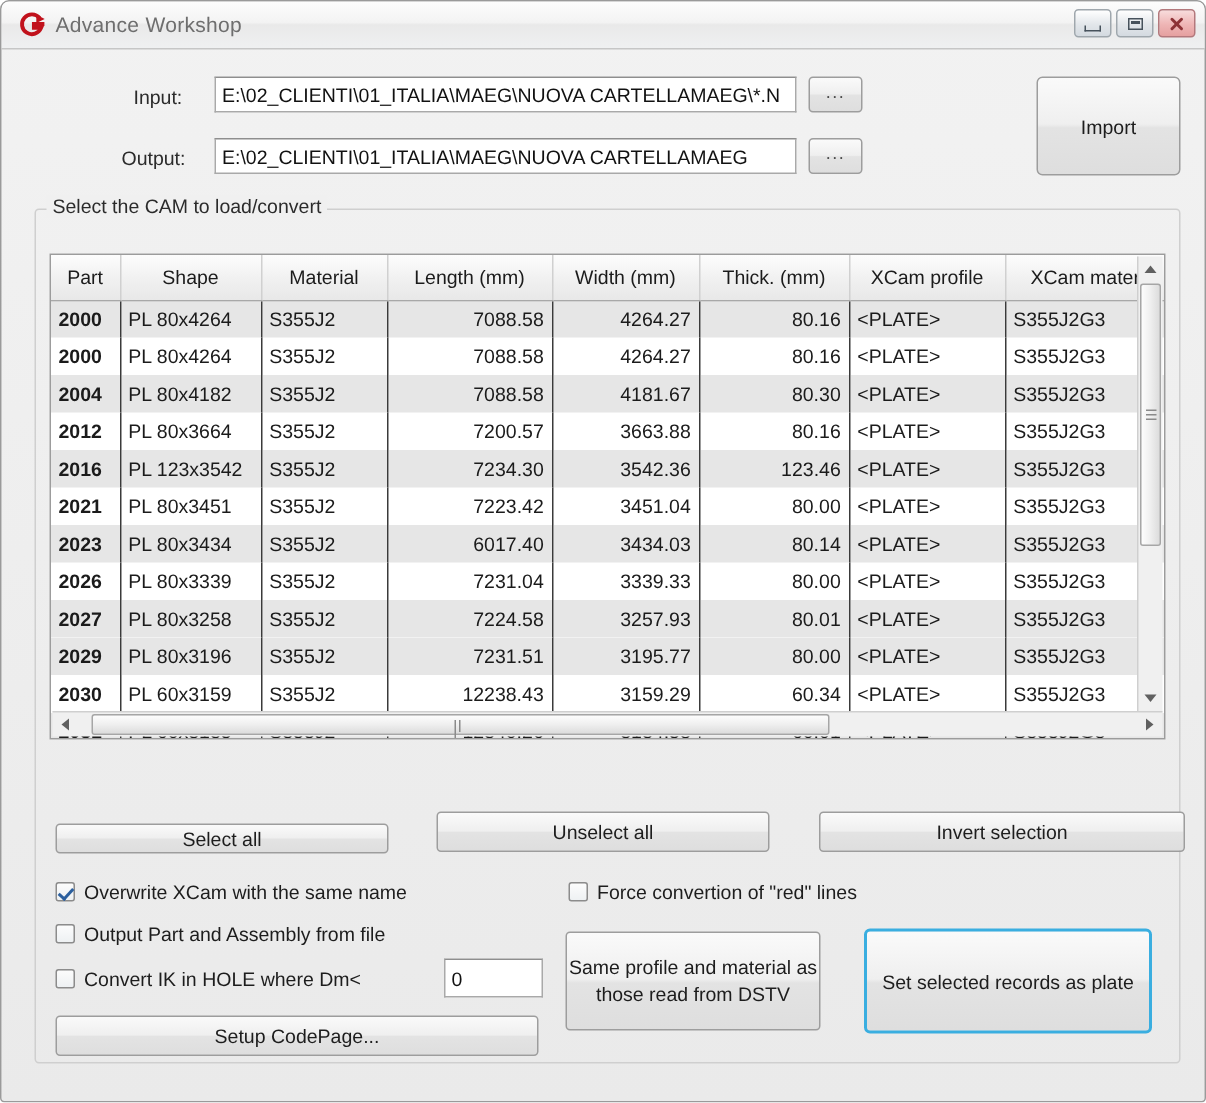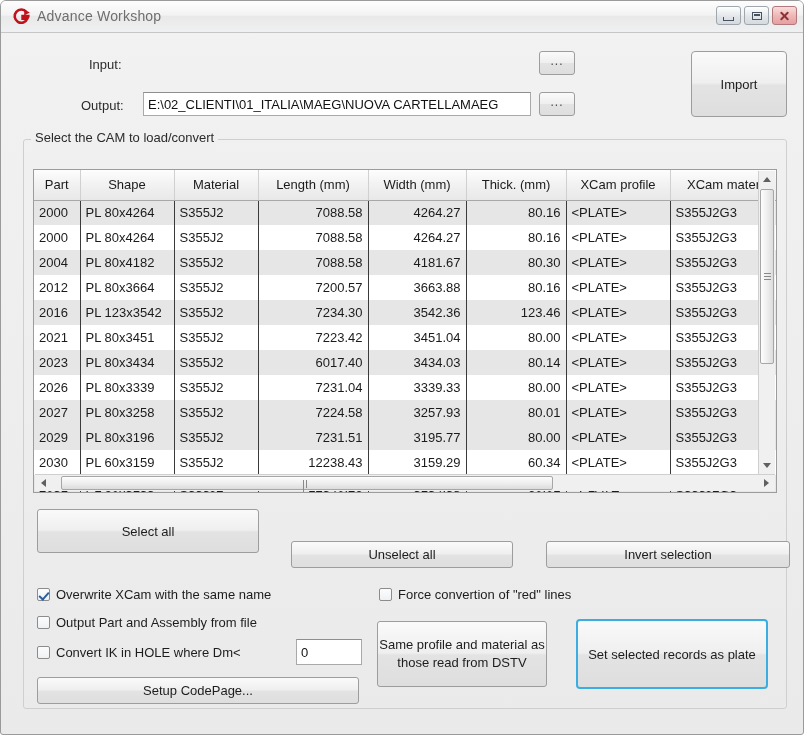--- a/index.html
+++ b/index.html
@@ -145,21 +145,21 @@
     padding: 0 5px;
     border-right: 1px solid #3a3a3a;
     box-sizing: border-box;
     white-space: nowrap;
     overflow: hidden;
   }
   table.grid td.nb { border-right: none; }
   table.grid tr.odd td { background: #e6e6e6; }
   table.grid tr.even td { background: #ffffff; }
   .num { text-align: right; }
-  .c-part   { width: 46px; }
+  .c-part   { width: 46px; font-weight: bold; }
   .c-shape  { width: 94px; }
   .c-mat    { width: 84px; }
   .c-len    { width: 110px; }
   .c-wid    { width: 98px; }
   .c-thk    { width: 100px; }
   .c-xprof  { width: 104px; }
   .c-xmat   { width: 120px; }
 
   
   .vscroll {
@@ -204,21 +204,21 @@
   .hs-thumb {
     position: absolute; left: 26px; top: 1px; width: 492px; height: 14px;
     background: linear-gradient(#fdfdfd, #efefef 50%, #dcdcdc);
     border: 1px solid #a6a6a6; border-radius: 2px;
     box-sizing: border-box;
   }
   .hs-grip { position: absolute; left: 50%; margin-left: -4px; top: 3px; width: 8px; height: 8px; }
   .hs-grip i { float: left; width: 1px; height: 8px; background: #8a8a8a; margin-right: 2px; }
 
   
-  #btn-select-all  { position: absolute; left: 36px;  top: 508px; width: 222px; height: 44px; }
+  #btn-select-all  { position: absolute; left: 36px;  top: 548px; width: 222px; height: 20px; }
   #btn-unselect-all{ position: absolute; left: 290px; top: 540px; width: 222px; height: 27px; }
   #btn-invert      { position: absolute; left: 545px; top: 540px; width: 244px; height: 27px; }
 
   
   .cbrow { position: absolute; display: flex; align-items: center; gap: 6px; }
   .cbox {
     width: 13px; height: 13px; box-sizing: border-box;
     border: 1px solid #8c8c8c;
     background: linear-gradient(#fcfcfc, #eef1f3);
     border-radius: 2px;
@@ -263,20 +263,21 @@
       <div class="winbtn">
         <span class="glyph-max"></span>
       </div>
       <div class="winbtn close">
         <span class="glyph-x"></span>
       </div>
     </div>
   </div>
 
   <div class="lbl" id="lbl-input">Input:</div>
+  <div class="txtfield" id="fld-input">E:\02_CLIENTI\01_ITALIA\MAEG\NUOVA CARTELLAMAEG\*.N</div>
   <div class="btn" id="btn-browse-input">
     <span class="dots">...</span>
   </div>
 
   <div class="lbl" id="lbl-output">Output:</div>
   <div class="txtfield" id="fld-output">E:\02_CLIENTI\01_ITALIA\MAEG\NUOVA CARTELLAMAEG</div>
   <div class="btn" id="btn-browse-output">
     <span class="dots">...</span>
   </div>
 

